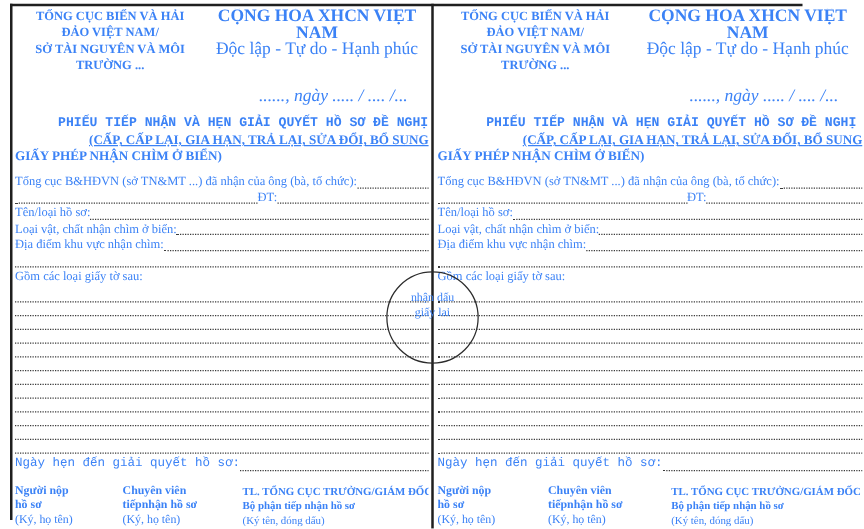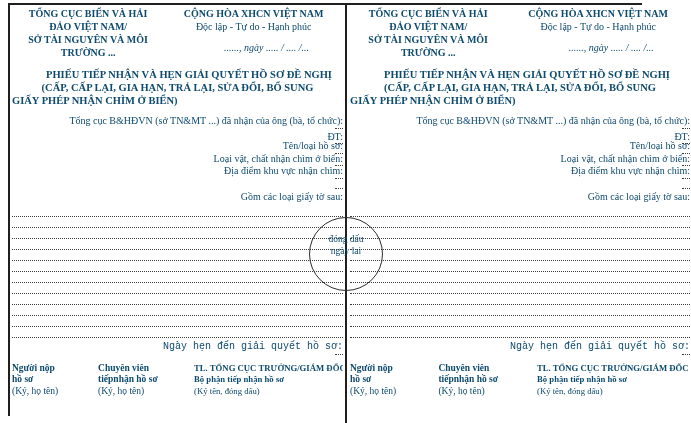--- a/index.html
+++ b/index.html
@@ -2,49 +2,49 @@
 <html><head>
 <meta charset="utf-8">
 <style>
   html, body { margin: 0; padding: 0; background: #ffffff; }
   .sheet {
     position: relative;
     width: 691px;
     height: 423px;
     background: #ffffff;
     font-family: "Liberation Serif", serif;
-    color: #0c4a6e;
+    color: #3b82f6;
     overflow: hidden;
   }
   
   .topline  { position: absolute; left: 8px;  top: 3px; width: 634px; height: 2px; background: #1f1f1f; }
   .leftline { position: absolute; left: 8px;  top: 3px; width: 2px; height: 413px; background: #1f1f1f; }
   .divider  { position: absolute; left: 345px; top: 3px; width: 2px; height: 420px; background: #1f1f1f; }
 
   .half { position: absolute; top: 7px; height: 414px; overflow: hidden; }
   .half.left  { left: 12px;  width: 331px; }
   .half.right { left: 350px; width: 340px; }
 
   
   .hdr { display: flex; }
   .agency { width: 46%; text-align: center; font-weight: bold; font-size: 10px; line-height: 13px; }
-  .national { width: 54%; text-align: center; font-size: 10px; line-height: 13px; }
+  .national { width: 54%; text-align: center; font-size: 14px; line-height: 13px; }
   .nat-title { font-weight: bold; }
   .nat-motto { }
-  .nat-date  { font-style: italic; margin-top: 8px; padding-left: 26px; }
+  .nat-date  { font-style: italic; margin-top: 25px; padding-left: 26px; }
 
   
   .title { margin-top: 9px; font-weight: bold; font-size: 10.5px; line-height: 13px; }
-  .title .t1 { padding-left: 34px; white-space: nowrap; }
-  .title .t2 { text-align: center; white-space: nowrap; }
+  .title .t1 { text-align: center; padding-left: 34px; white-space: nowrap; font-family: Liberation Mono, monospace; }
+  .title .t2 { text-align: right; white-space: nowrap; text-decoration: underline; }
   .title .t3 { text-align: left; }
 
   
   .body { margin-top: 8px; font-size: 10px; line-height: 12.6px; }
-  .line { display: flex; align-items: flex-end; height: 12.6px; flex-direction: column; }
+  .line { display: flex; align-items: flex-end; height: 12.6px; }
   .line .lbl { white-space: nowrap; }
   .dots { flex: 1 1 auto; border-bottom: 1.2px dotted #3b3b3b; margin-bottom: 2px; min-width: 8px; }
   .dots.w16 { flex-grow: 1.6; }
   .dots.w10 { flex-grow: 1.0; }
 
   .docs { margin-top: 5px; }
   .blank-line { display: flex; align-items: flex-end; height: 11px; }
 
   .appt { margin-top: 1px; font-family: Liberation Mono, monospace; }
 
@@ -304,17 +304,17 @@
           <div class="s-title">TL. TỔNG CỤC TRƯỞNG/GIÁM ĐỐC SỞ</div>
           <div class="s-title">Bộ phận tiếp nhận hồ sơ</div>
           <div class="s-note">(Ký tên, đóng dấu)</div>
         </div>
       </div>
     </div>
 
   </div>
 
   <div class="stamp">
-    <div>đóng dấu</div>
-    <div>ngày lai</div>
+    <div>nhận dấu</div>
+    <div>giấy lai</div>
   </div>
 
 </div>
 
 </body></html>

